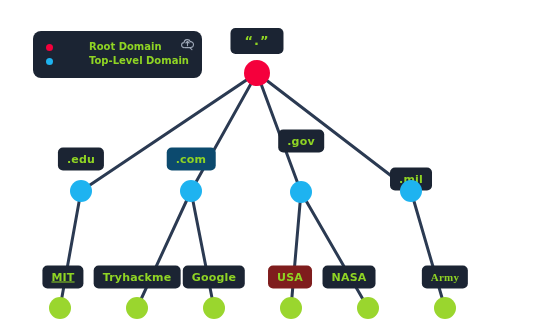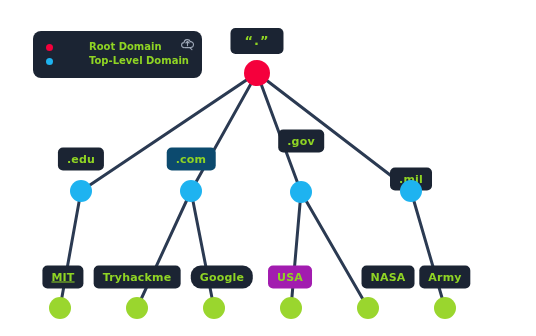--- a/index.html
+++ b/index.html
@@ -124,27 +124,27 @@
       <div class="chip" style="left: 191px; top: 159px; background: #0c4a6e; color: rgb(143, 212, 36);">.com</div>
       <div class="node" style="left: 191px; top: 191px; width: 22px; height: 22px; background: rgb(30, 179, 240);"></div>
       <div class="chip" style="left: 301px; top: 141px; background: rgb(27, 36, 51); color: rgb(143, 212, 36);">.gov</div>
       <div class="node" style="left: 301px; top: 192px; width: 22px; height: 22px; background: rgb(30, 179, 240);"></div>
       <div class="chip" style="left: 411px; top: 159px; background: rgb(27, 36, 51); color: rgb(143, 212, 36); margin-top: 20px;">.mil</div>
       <div class="node" style="left: 411px; top: 191px; width: 22px; height: 22px; background: rgb(30, 179, 240);"></div>
       <div class="chip" style="left: 63px; top: 277px; background: rgb(27, 36, 51); color: rgb(143, 212, 36); text-decoration: underline;">MIT</div>
       <div class="node" style="left: 60px; top: 308px; width: 22px; height: 22px; background: rgb(154, 214, 46);"></div>
       <div class="chip" style="left: 137px; top: 277px; background: rgb(27, 36, 51); color: rgb(143, 212, 36);">Tryhackme</div>
       <div class="node" style="left: 137px; top: 308px; width: 22px; height: 22px; background: rgb(154, 214, 46);"></div>
-      <div class="chip" style="left: 222px; top: 277px; background: rgb(27, 36, 51); color: rgb(143, 212, 36); border-radius: 10px;">Google</div>
+      <div class="chip" style="left: 214px; top: 277px; background: rgb(27, 36, 51); color: rgb(143, 212, 36);">Google</div>
       <div class="node" style="left: 214px; top: 308px; width: 22px; height: 22px; background: rgb(154, 214, 46);"></div>
-      <div class="chip" style="left: 290px; top: 277px; background: #a21caf; color: rgb(143, 212, 36);">USA</div>
+      <div class="chip" style="left: 290px; top: 277px; background: #7f1d1d; color: rgb(143, 212, 36);">USA</div>
       <div class="node" style="left: 291px; top: 308px; width: 22px; height: 22px; background: rgb(154, 214, 46);"></div>
-      <div class="chip" style="left: 388px; top: 277px; background: rgb(27, 36, 51); color: rgb(143, 212, 36);">NASA</div>
+      <div class="chip" style="left: 349px; top: 277px; background: rgb(27, 36, 51); color: rgb(143, 212, 36);">NASA</div>
       <div class="node" style="left: 368px; top: 308px; width: 22px; height: 22px; background: rgb(154, 214, 46);"></div>
-      <div class="chip" style="left: 445px; top: 277px; background: rgb(27, 36, 51); color: rgb(143, 212, 36);">Army</div>
+      <div class="chip" style="left: 445px; top: 277px; background: rgb(27, 36, 51); color: rgb(143, 212, 36); font-family: Liberation Serif, serif;">Army</div>
       <div class="node" style="left: 445px; top: 308px; width: 22px; height: 22px; background: rgb(154, 214, 46);"></div>
     </div>
 
   <div id="legend">
     <svg id="legend-cloud-icon" viewBox="0 0 24 24" fill="none" stroke="#c9d3e3" stroke-width="1.8" stroke-linecap="round" stroke-linejoin="round">
       <path d="M6.5 18.5a4 4 0 0 1 0-8 5.2 5.2 0 0 1 10-1.4 3.6 3.6 0 0 1 .8 9.4H8"></path>
       <path d="M12 15.5V8.8"></path>
       <path d="M9.4 11.2L12 8.6l2.6 2.6"></path>
       <path d="M16.5 19.5l2.6 2.2"></path>
     </svg>

